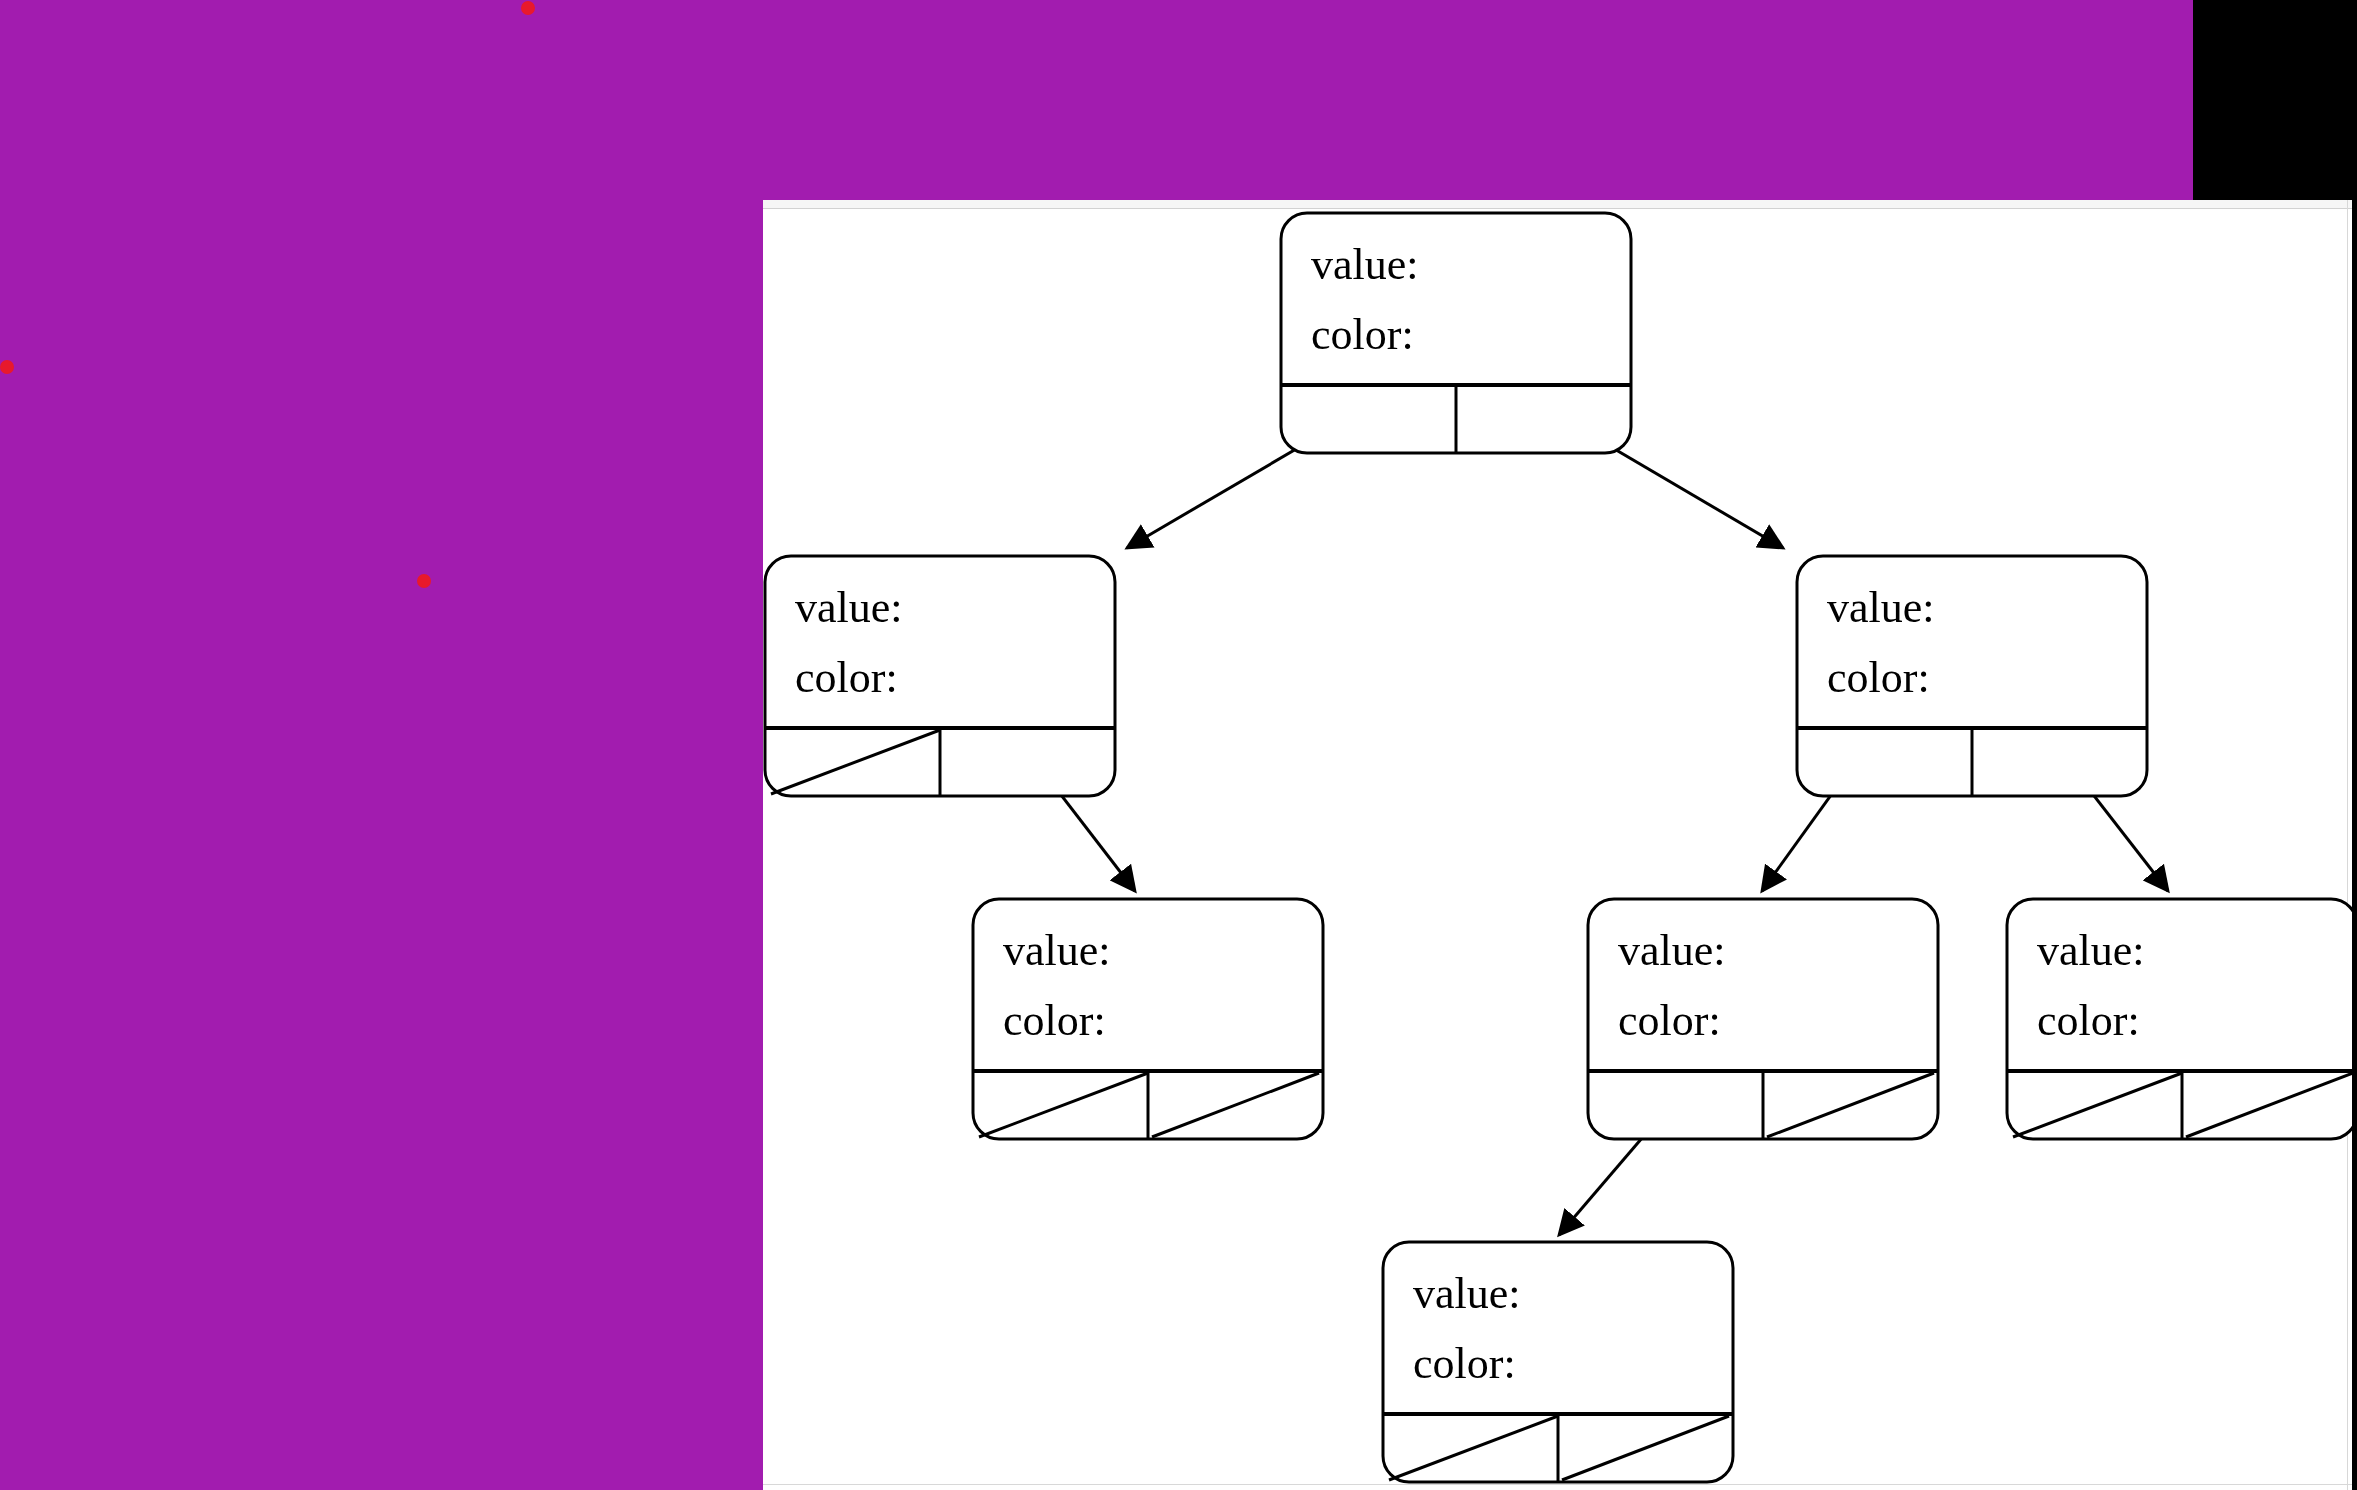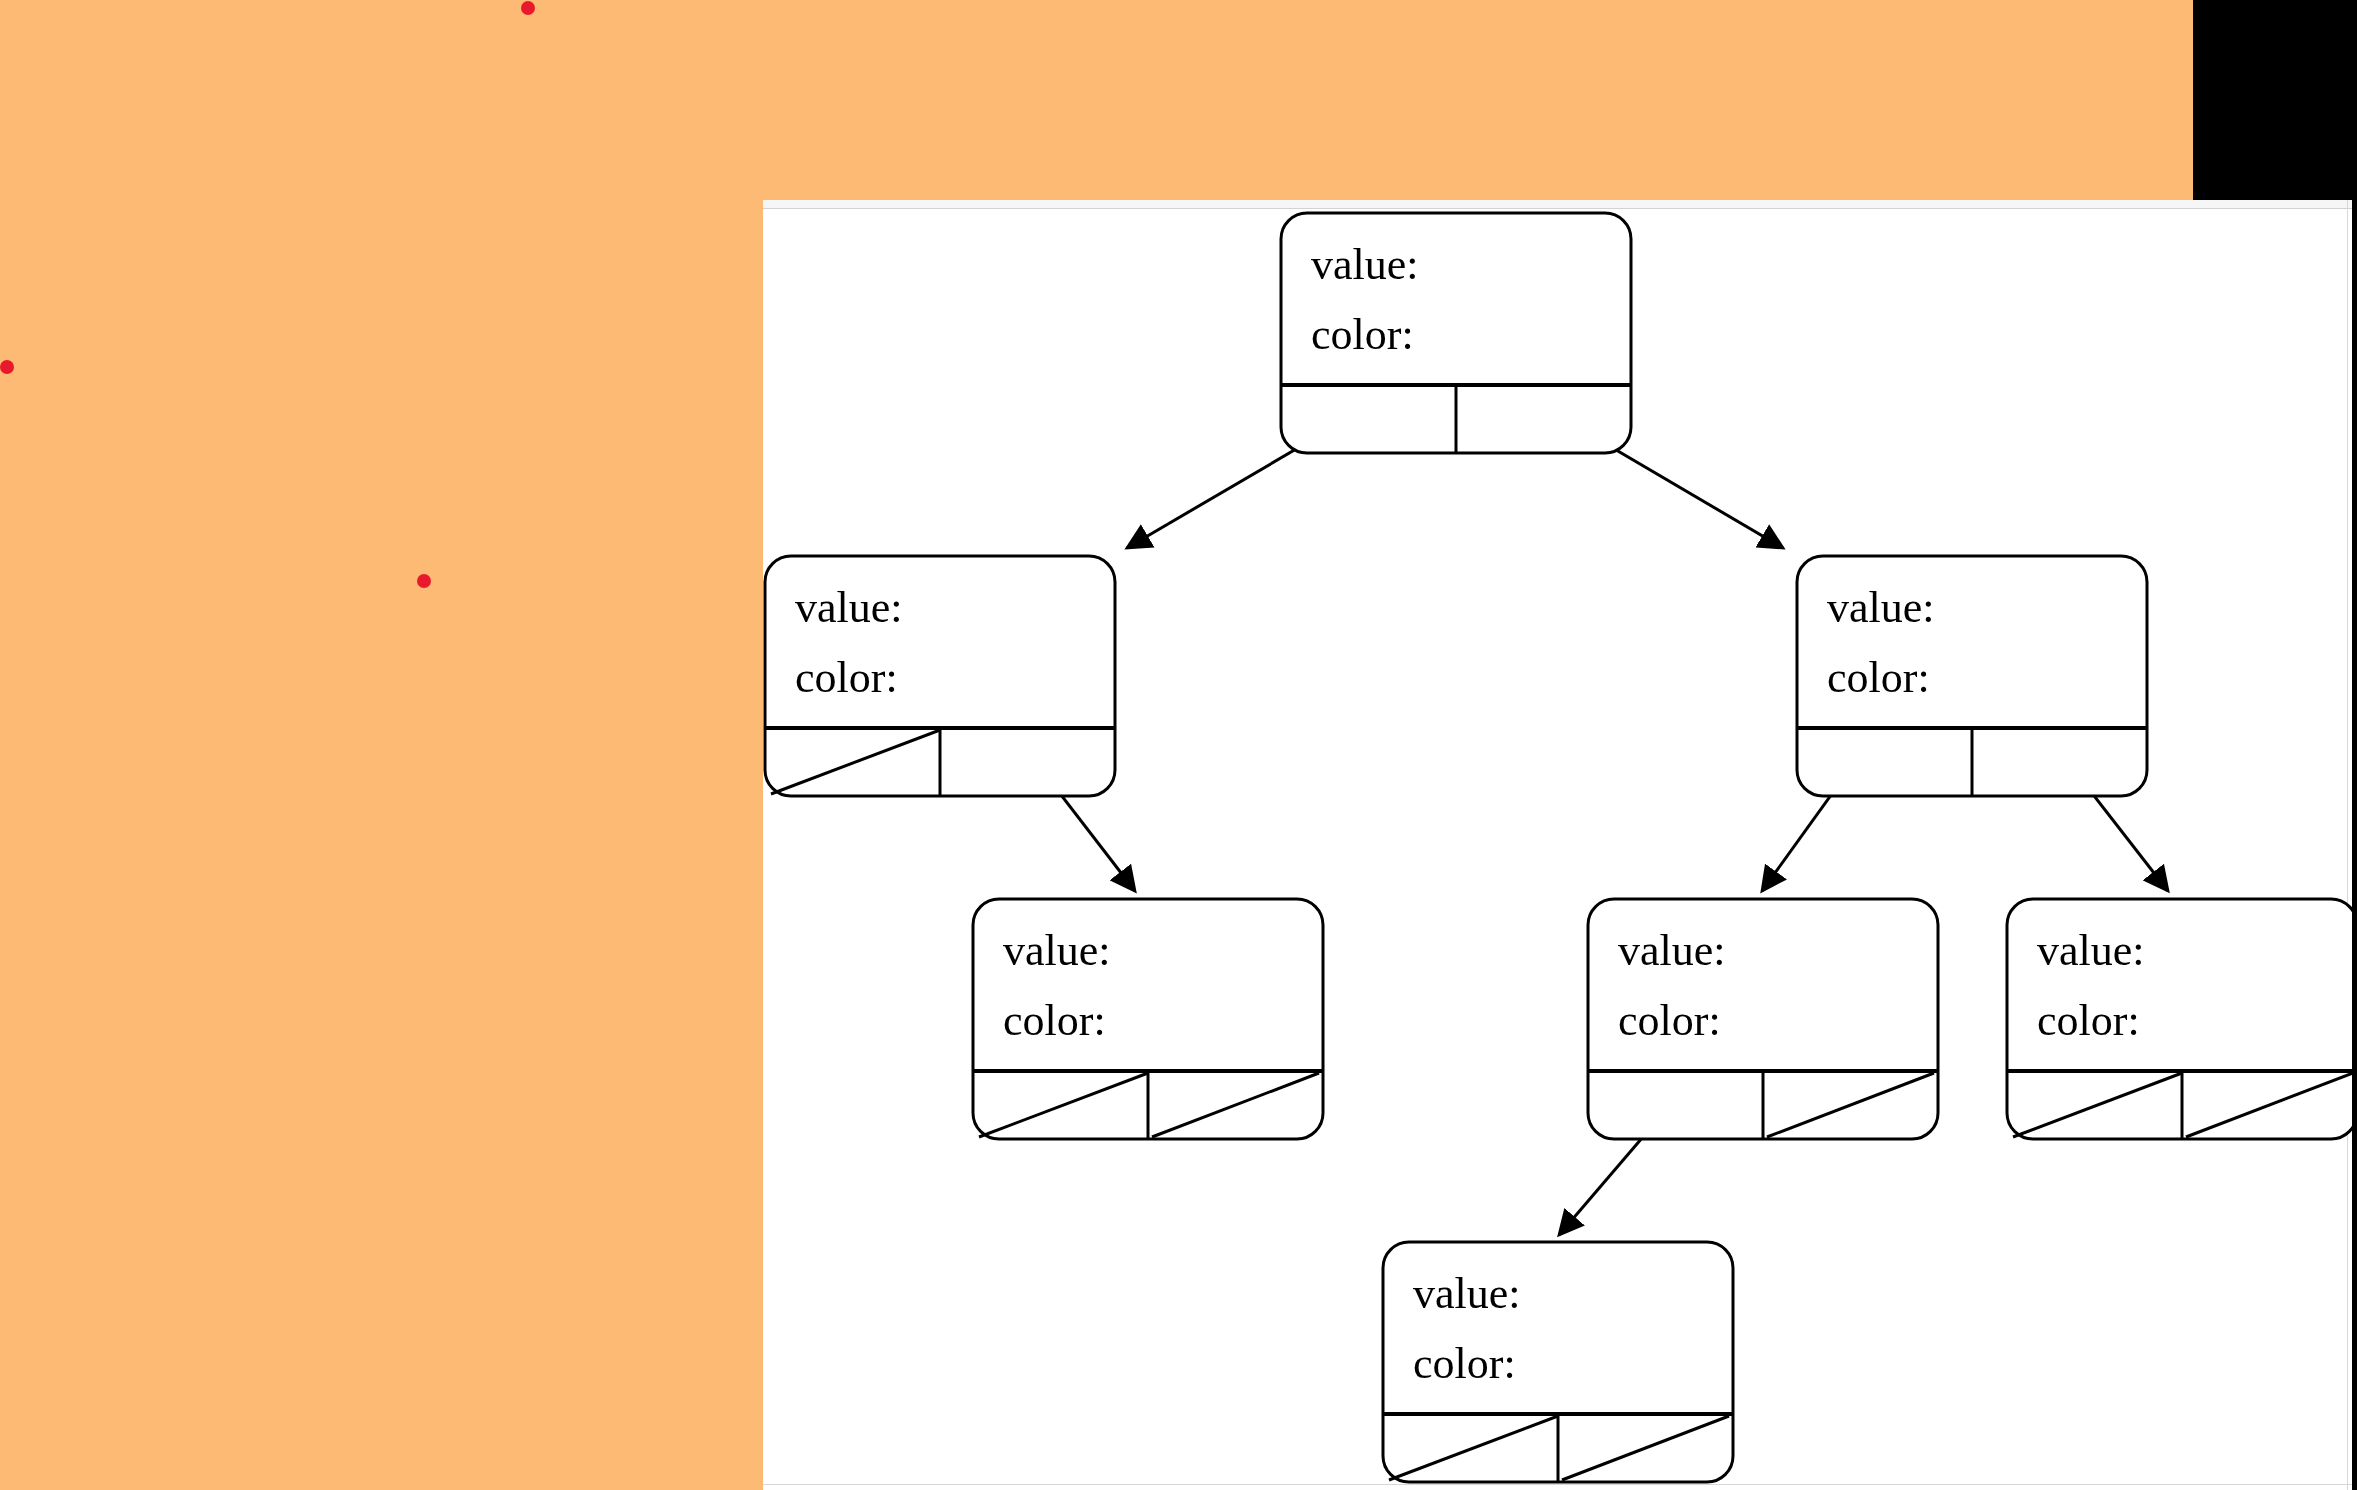--- a/index.html
+++ b/index.html
@@ -50,21 +50,21 @@
   }
   .node-text {
     font-family: "Liberation Serif", serif;
     font-size: 44px;
     fill: #000000;
   }
 </style>
 </head>
 <body style="width: 2357px; height: 1490px;">
 
-<div id="root-canvas" style="width: 2193px; height: 1490px; background: #fdba74;">
+<div id="root-canvas" style="width: 2193px; height: 1490px; background: #a21caf;">
 
   <div id="marker-layer">
       <div class="red-dot" style="left: 521px; top: 1px; width: 14px; height: 14px; background: rgb(232, 25, 44);"></div>
       <div class="red-dot" style="left: 0px; top: 360px; width: 14px; height: 14px; background: rgb(232, 25, 44);"></div>
       <div class="red-dot" style="left: 417px; top: 574px; width: 14px; height: 14px; background: rgb(232, 25, 44);"></div>
     </div>
 
   <div id="diagram-panel" style="left: 763px; top: 200px; width: 1589px; height: 1290px; background: rgb(255, 255, 255);">
     <div id="panel-topband" style="height: 8px;"></div>
     <div id="panel-bottomline" style="top: 1284px; border-top-color: rgb(216, 216, 216);"></div>

